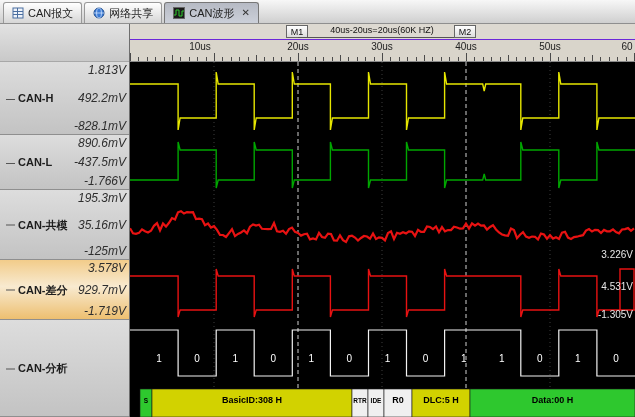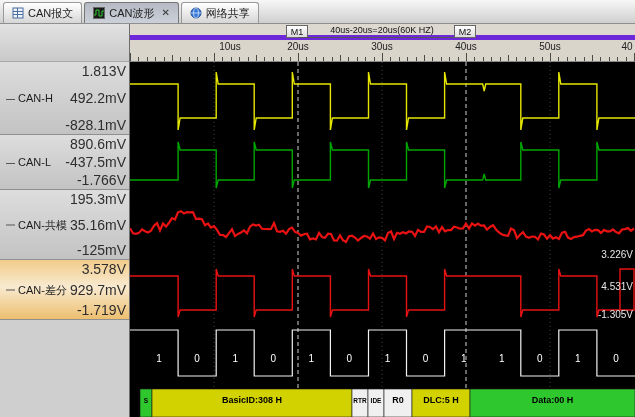--- a/index.html
+++ b/index.html
@@ -20,29 +20,29 @@
   
   .content{flex:1;display:flex;min-height:0;}
 
   
   .left-panel{width:130px;flex:0 0 130px;background:#cfcfcf;border-right:1px solid #6e6e6e;
               display:flex;flex-direction:column;}
   .lp-spacer{height:38px;background:linear-gradient(#e2e2e2,#c9c9c9);border-bottom:1px solid #a8a8a8;}
   .ch-row{position:relative;background:linear-gradient(#dddddd,#c3c3c3);border-bottom:1px solid #8f8f8f;}
   .ch-row.hl{background:linear-gradient(#f2cc8a,#f8ead0 45%,#edbf70);}
   .ch-h1{height:73px;} .ch-h2{height:55px;} .ch-h3{height:70px;} .ch-h4{height:60px;} .ch-h5{height:70px;} .ch-h6{flex:1;}
-  .ch-label{position:absolute;left:6px;top:50%;transform:translateY(-50%);font-size:11px;color:#1d1d1d;}
+  .ch-label{position:absolute;left:6px;top:50%;transform:translateY(-50%);font-size:11px;color:#1d1d1d;font-weight:bold;}
   .tree-dash{display:inline-block;width:9px;height:1px;background:#555;vertical-align:middle;margin-right:3px;}
-  .ch-val{position:absolute;right:3px;font-size:14px;color:#2e2e2e;}
+  .ch-val{position:absolute;right:3px;font-size:12px;color:#2e2e2e;font-style:italic;}
   .v-top{top:1px;} .v-mid{top:50%;transform:translateY(-50%);} .v-bot{bottom:1px;}
 
   
   .main{flex:1;display:flex;flex-direction:column;min-width:0;}
 
-  .marker-bar{height:16px;flex:0 0 16px;background:#ddd9d1;border-bottom:5px solid #6d28d9;position:relative;}
+  .marker-bar{height:16px;flex:0 0 16px;background:#ddd9d1;border-bottom:1px solid #6d28d9;position:relative;}
   .mtag{position:absolute;top:1px;width:22px;height:13px;background:linear-gradient(#ffffff,#dcdcdc);
         border:1px solid #666;font-size:9px;text-align:center;line-height:12px;color:#111;cursor:ew-resize;}
   .mtag-1{left:156px;} .mtag-2{left:324px;}
   .mline{position:absolute;top:13px;left:168px;width:168px;height:1px;background:#555;}
   .mtext{position:absolute;top:1px;left:252px;transform:translateX(-50%);font-size:9px;color:#111;white-space:nowrap;}
 
   .ruler{height:22px;flex:0 0 22px;background:#d9d5cb;border-bottom:1px solid #8a8a8a;position:relative;overflow:hidden;}
   .tick-label{position:absolute;top:1px;transform:translateX(-50%);font-size:10px;color:#222;}
   .tick{position:absolute;bottom:0;width:1px;background:#4a4a4a;display:block;}
   .tick.major{height:8px;} .tick.mid{height:6px;} .tick.minor{height:4px;}
@@ -58,36 +58,36 @@
   <div class="tabbar">
     <div class="tab">
       <svg width="12" height="12">
         <rect x="1" y="1" width="10" height="10" fill="#eef3fa" stroke="#4a6ea0"></rect>
         <line x1="1" y1="4.5" x2="11" y2="4.5" stroke="#4a6ea0"></line>
         <line x1="1" y1="7.5" x2="11" y2="7.5" stroke="#4a6ea0"></line>
         <line x1="5.5" y1="1" x2="5.5" y2="11" stroke="#4a6ea0"></line>
       </svg>
       <span>CAN报文</span>
     </div>
+    <div class="tab">
+      <svg width="12" height="12">
+        <circle cx="6" cy="6" r="5" fill="#3a7ad4" stroke="#1d4c8f"></circle>
+        <ellipse cx="6" cy="6" rx="2.4" ry="5" fill="none" stroke="#cfe2ff" stroke-width="0.8"></ellipse>
+        <line x1="1" y1="6" x2="11" y2="6" stroke="#cfe2ff" stroke-width="0.8"></line>
+      </svg>
+      <span>网络共享</span>
+    </div>
     <div class="tab active">
       <svg width="12" height="12">
         <rect x="0.5" y="0.5" width="11" height="11" fill="#1a1a1a" stroke="#666"></rect>
         <polyline points="1,8 3,8 3,3 6,3 6,9 9,9 9,4 11,4" fill="none" stroke="#2ecc2e" stroke-width="1"></polyline>
       </svg>
       <span>CAN波形</span>
       <span class="tab-close">✕</span>
     </div>
-    <div class="tab">
-      <svg width="12" height="12">
-        <circle cx="6" cy="6" r="5" fill="#3a7ad4" stroke="#1d4c8f"></circle>
-        <ellipse cx="6" cy="6" rx="2.4" ry="5" fill="none" stroke="#cfe2ff" stroke-width="0.8"></ellipse>
-        <line x1="1" y1="6" x2="11" y2="6" stroke="#cfe2ff" stroke-width="0.8"></line>
-      </svg>
-      <span>网络共享</span>
-    </div>
   </div>
 
   <div class="content">
 
     <div class="left-panel">
       <div class="lp-spacer"></div>
 
       <div class="ch-row ch-h1">
         <span class="ch-label"><i class="tree-dash"></i><span>CAN-H</span></span>
         <span class="ch-val v-top">1.813V</span>
@@ -110,20 +110,23 @@
       </div>
 
       <div class="ch-row ch-h4 hl">
         <span class="ch-label"><i class="tree-dash"></i><span>CAN-差分</span></span>
         <span class="ch-val v-top">3.578V</span>
         <span class="ch-val v-mid">929.7mV</span>
         <span class="ch-val v-bot">-1.719V</span>
       </div>
 
 
+      <div class="ch-row ch-h6">
+        <span class="ch-label"><i class="tree-dash"></i><span>CAN-分析</span></span>
+      </div>
     </div>
 
     <div class="main">
 
       <div class="marker-bar">
         <div class="mtag mtag-1">M1</div>
         <div class="mline"></div>
         <div class="mtext">40us-20us=20us(60K HZ)</div>
         <div class="mtag mtag-2">M2</div>
       </div>
@@ -183,26 +186,26 @@
           <i class="tick minor" style="left: 428.4px;"></i>
           <i class="tick minor" style="left: 436.8px;"></i>
           <i class="tick minor" style="left: 445.2px;"></i>
           <i class="tick minor" style="left: 453.6px;"></i>
           <i class="tick mid" style="left: 462px;"></i>
           <i class="tick minor" style="left: 470.4px;"></i>
           <i class="tick minor" style="left: 478.8px;"></i>
           <i class="tick minor" style="left: 487.2px;"></i>
           <i class="tick minor" style="left: 495.6px;"></i>
           <i class="tick major" style="left: 504px;"></i>
-          <span class="tick-label" style="left: 100px;">10us</span>
+          <span class="tick-label" style="left: 70px;">10us</span>
           <span class="tick-label" style="left: 168px;">20us</span>
           <span class="tick-label" style="left: 252px;">30us</span>
           <span class="tick-label" style="left: 336px;">40us</span>
           <span class="tick-label" style="left: 420px;">50us</span>
-          <span class="tick-label" style="left: 497px;">40</span>
+          <span class="tick-label" style="left: 497px;">60</span>
         </div>
 
       <div class="scope">
         <svg id="wave-svg" width="505" height="355">
             <line x1="84" y1="0" x2="84" y2="355" stroke="#3c3c3c" stroke-dasharray="1 3"></line>
             <line x1="252" y1="0" x2="252" y2="355" stroke="#3c3c3c" stroke-dasharray="1 3"></line>
             <line x1="420" y1="0" x2="420" y2="355" stroke="#3c3c3c" stroke-dasharray="1 3"></line>
             <line x1="168" y1="0" x2="168" y2="355" stroke="#d0d0d0" stroke-dasharray="4 3"></line>
             <line x1="336" y1="0" x2="336" y2="355" stroke="#d0d0d0" stroke-dasharray="4 3"></line>
             <path d="M0,22 L48.1,22 L48.1,22 L48.1,68 L50.1,56 L86.2,56 L86.2,56 L86.2,10 L88.2,22 L124.2,22 L124.2,22 L124.2,68 L126.2,56 L162.3,56 L162.3,56 L162.3,10 L164.3,22 L200.4,22 L200.4,22 L200.4,68 L202.4,56 L238.5,56 L238.5,56 L238.5,10 L240.5,22 L276.5,22 L276.5,22 L276.5,68 L278.5,56 L314.6,56 L314.6,56 L314.6,10 L316.6,22 L352.7,22 L352.7,22 L354.2,29 L355.7,22 L390.8,22 L390.8,22 L390.8,68 L392.8,56 L428.8,56 L428.8,56 L428.8,10 L430.8,22 L466.9,22 L466.9,22 L466.9,68 L468.9,56 L505.0,56" fill="none" stroke="#e6e600" stroke-width="1.4"></path>

